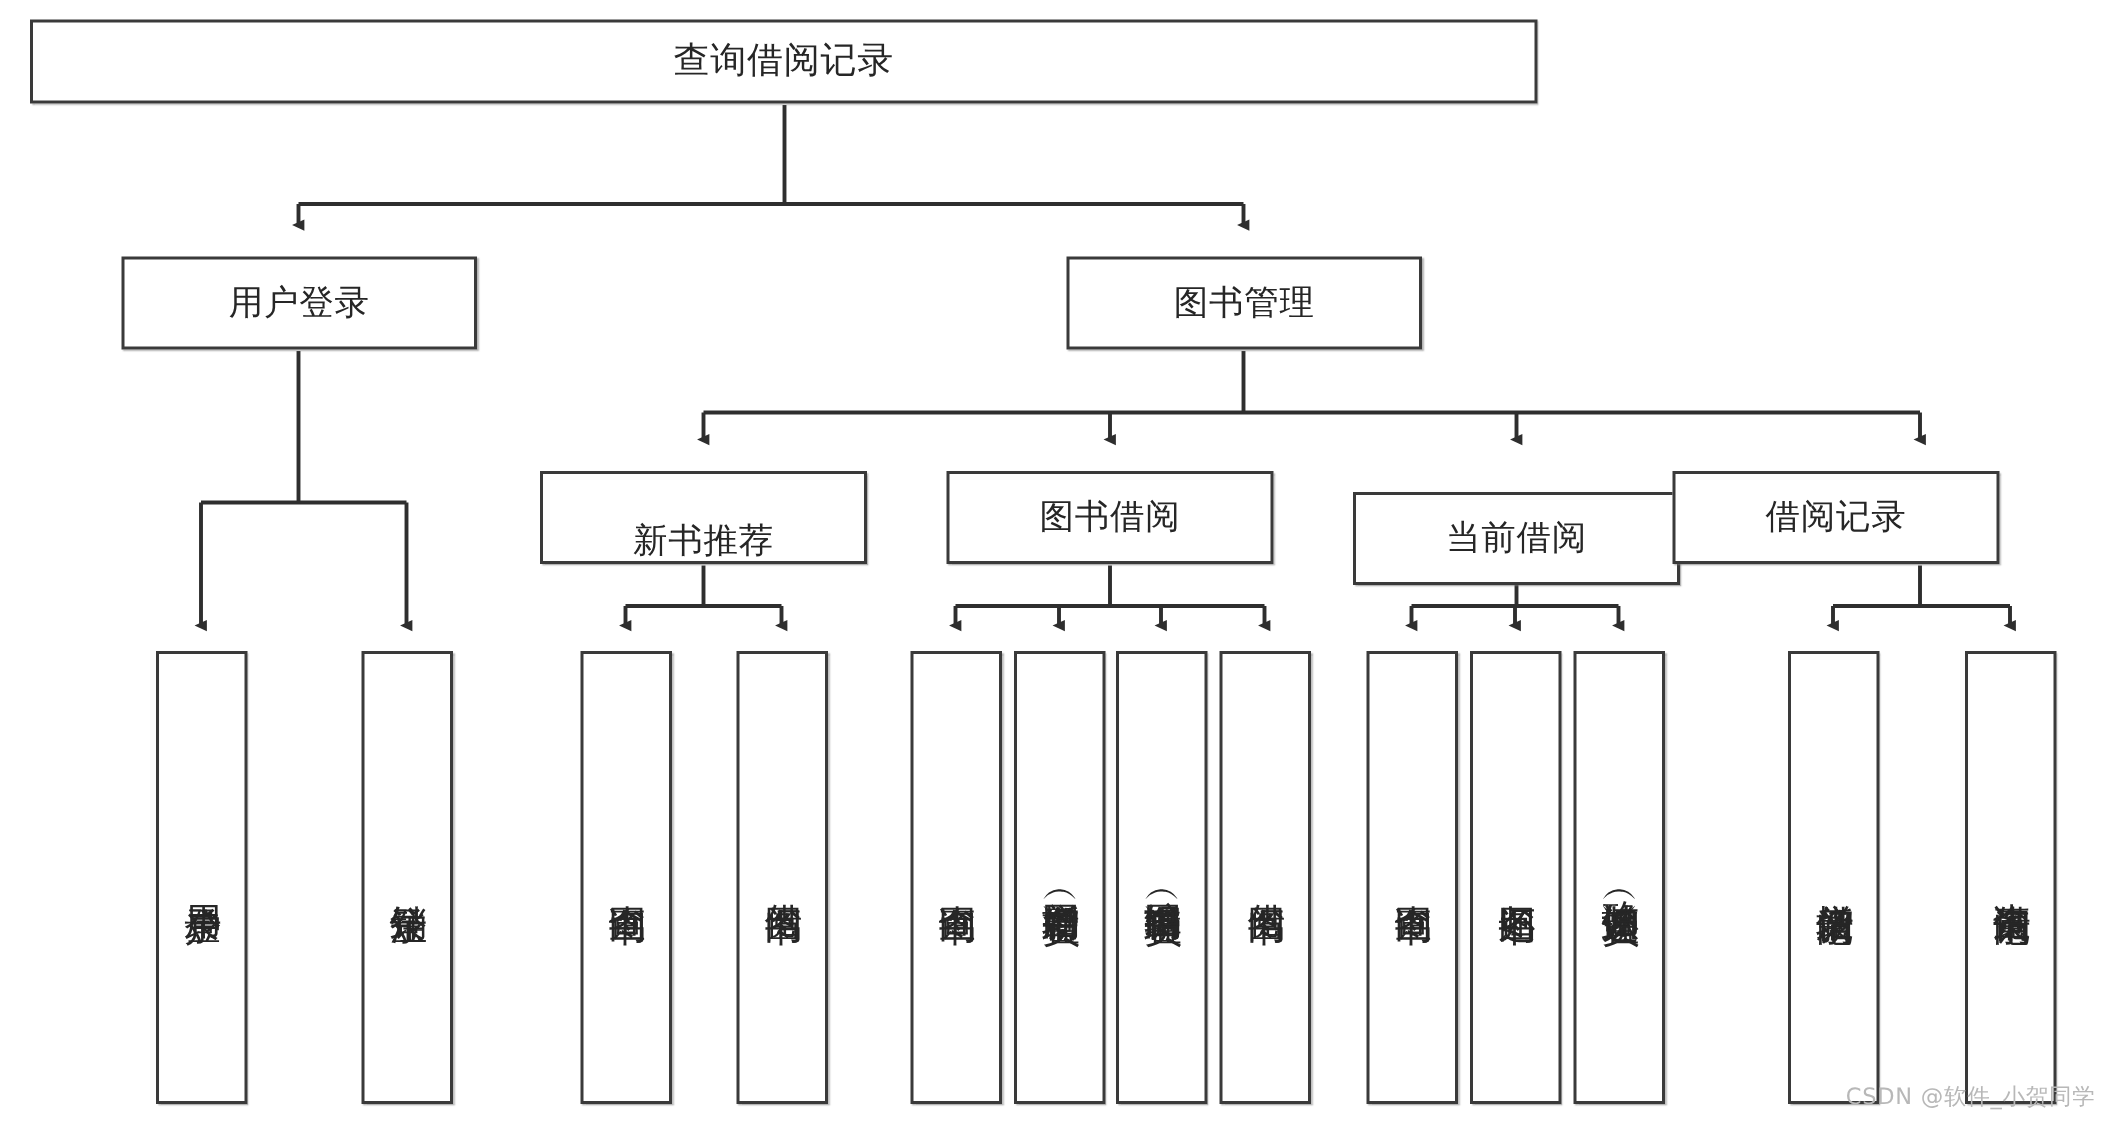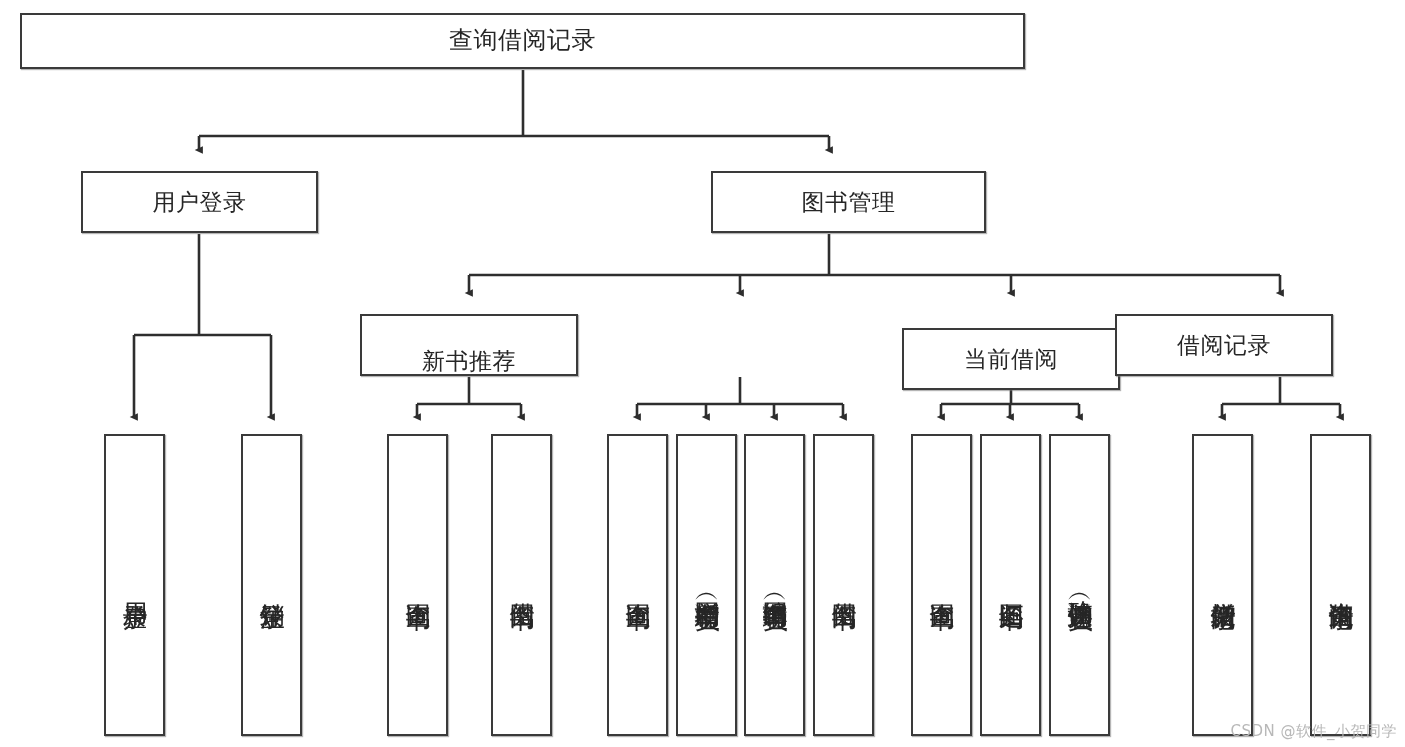--- a/index.html
+++ b/index.html
@@ -134,28 +134,31 @@
   </svg>
 
   <div class="node horiz root" style="left:20px; top:13px; width:1005px; height:56px;">
     <span class="node-label">查询借阅记录</span>
   </div>
 
   <div class="node horiz" style="left:81px; top:171px; width:237px; height:62px;">
     <span class="node-label">用户登录</span>
   </div>
 
-  <div class="node horiz" style="left:711px; top:171px; width:275px; height:62px;">
+  <div class="node horiz" style="left:711px; top:171px; width:237px; height:62px;">
     <span class="node-label">图书管理</span>
   </div>
 
   <div class="node horiz" style="left:360px; top:314px; width:218px; height:62px;align-items:flex-end;">
     <span class="node-label">新书推荐</span>
   </div>
 
+  <div class="node horiz" style="left:631px; top:314px; width:218px; height:62px;">
+    <span class="node-label">图书借阅</span>
+  </div>
 
   <div class="node horiz" style="left:902px; top:328px; width:218px; height:62px;">
     <span class="node-label">当前借阅</span>
   </div>
 
   <div class="node horiz" style="left:1115px; top:314px; width:218px; height:62px;">
     <span class="node-label">借阅记录</span>
   </div>
 
   <div class="node leaf" style="left:104px; top:434px; width:61px; height:302px;">

